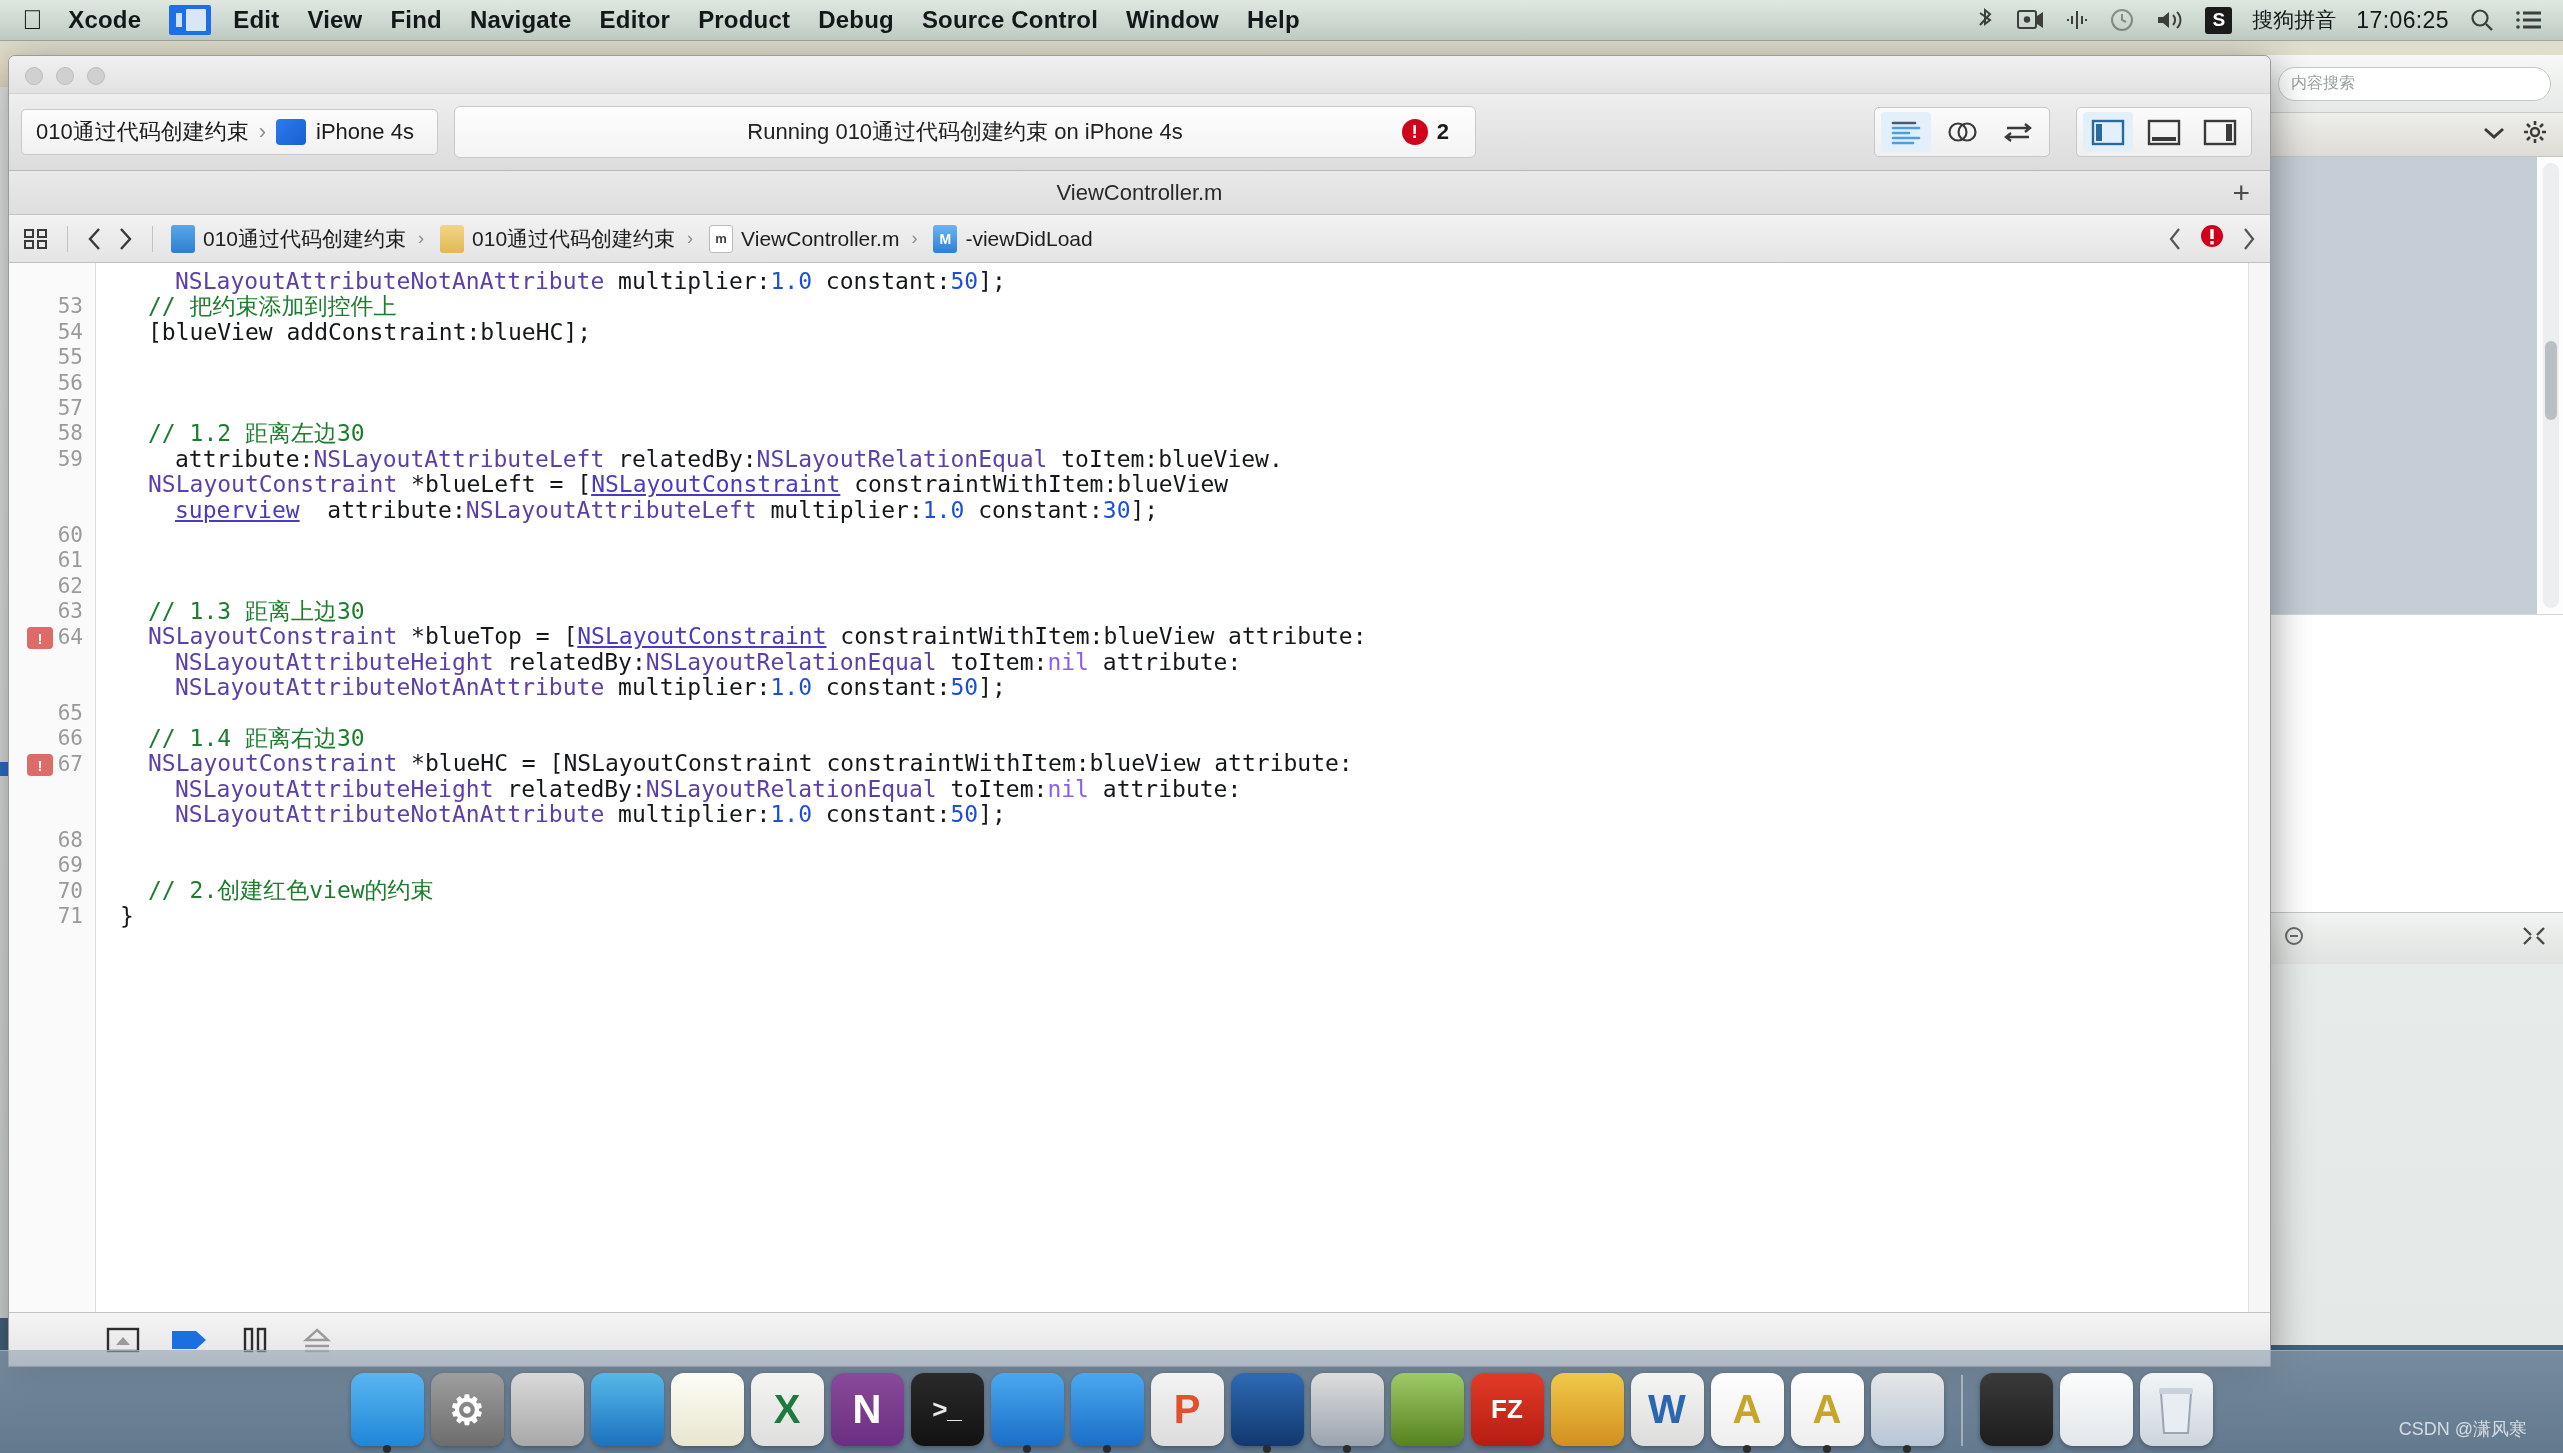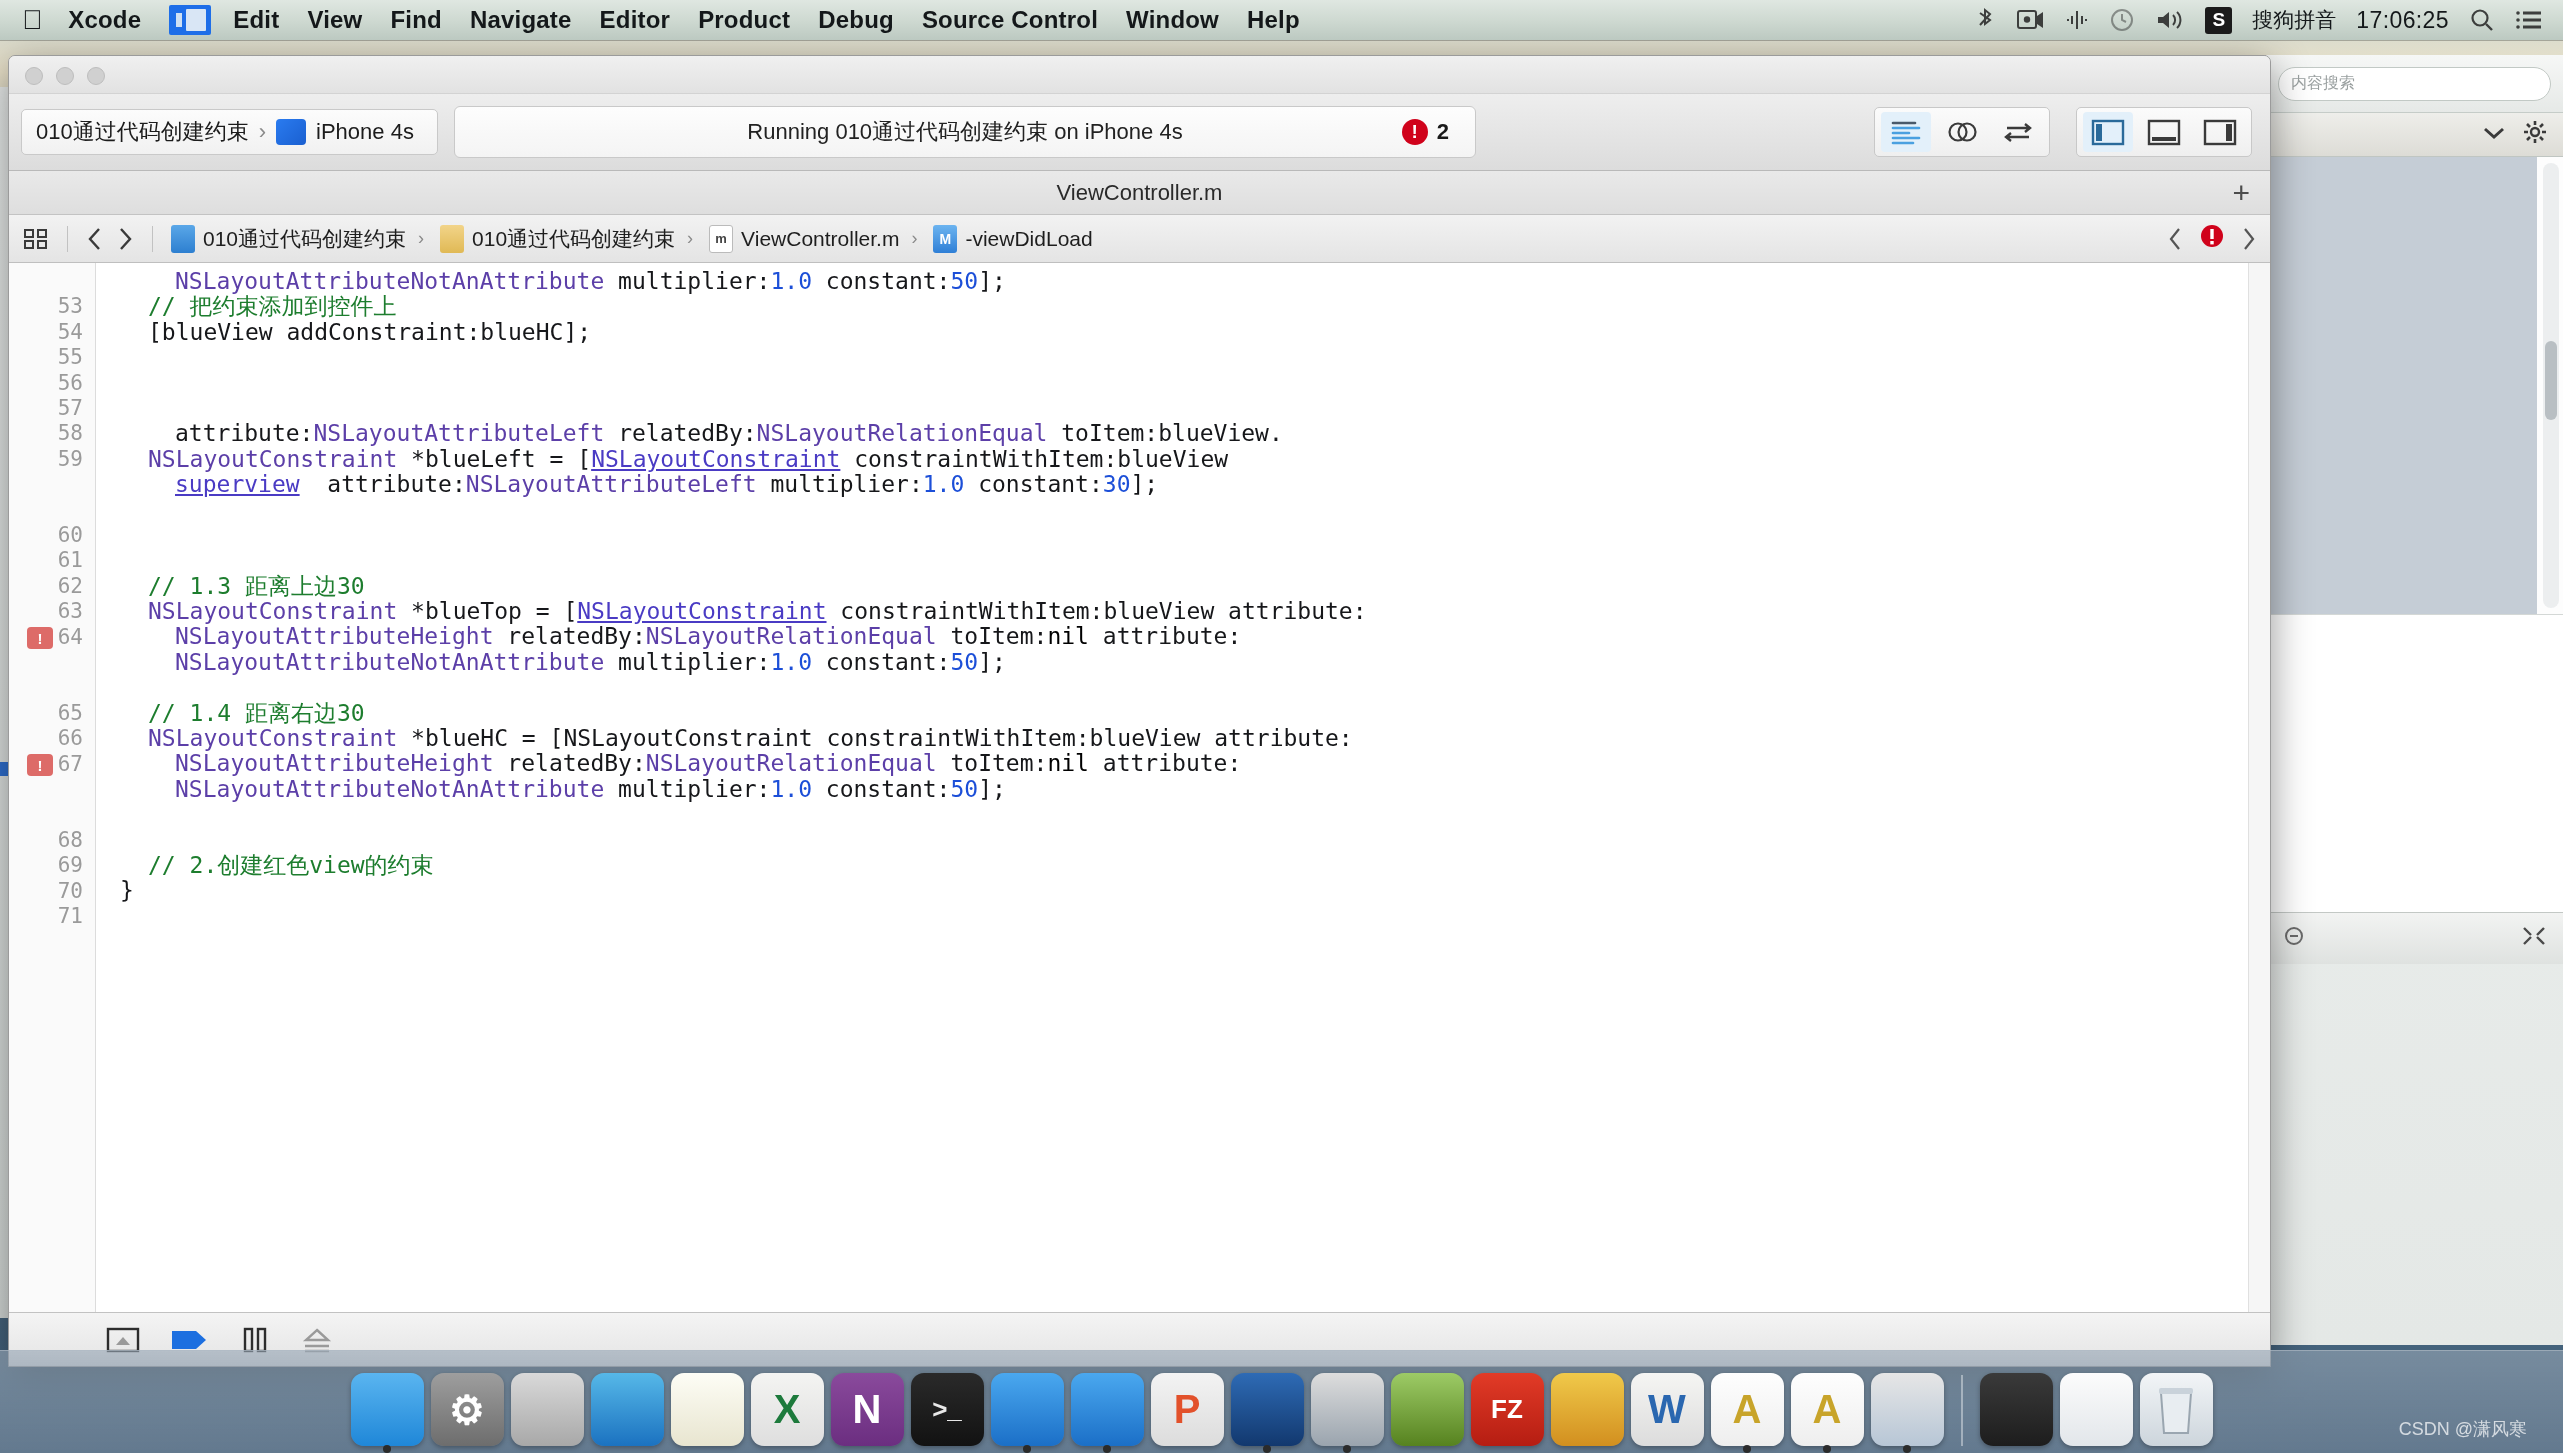--- a/index.html
+++ b/index.html
@@ -250,21 +250,21 @@
     background: #d9534f; border-radius: 4px; opacity: .85;
     display: flex; align-items: center; justify-content: center;
     color: #fff; font-size: 15px; font-weight: bold;
   }
   
   .c-com  { color: #1d7d2e; }
   .c-type { color: #5c3fa8; }
   .c-plain{ color: #16171a; }
   .c-num  { color: #1c4fd8; }
   .c-link { color: #4a3bc4; text-decoration: underline; }
-  .c-nil  { color: #000000; }
+  .c-nil  { color: #8b5cf6; }
 
   
   .code-rightrail {
     width: 22px; background: #f6f6f6; border-left: 1px solid #e0e0e0;
   }
 
   
   .xc-debugbar {
     height: 54px; background: linear-gradient(180deg,#f4f4f4,#e4e4e4);
     border-top: 1px solid #c2c2c2;
@@ -592,20 +592,21 @@
           <div class="gnum" style="top: 641px;">71</div>
         </div>
       <div class="codepane">
         <div class="rows" id="rows">
             <div class="row" style="padding-left: 79px;"><span class="c-type">NSLayoutAttributeNotAnAttribute </span><span class="c-plain">multiplier:</span><span class="c-num">1.0</span><span class="c-plain"> constant:</span><span class="c-num">50</span><span class="c-plain">];</span></div>
             <div class="row" style="padding-left: 52px;"><span class="c-com">// 把约束添加到控件上</span></div>
             <div class="row" style="padding-left: 52px;"><span class="c-plain">[blueView addConstraint:blueHC];</span></div>
             <div class="row" style="padding-left: 24px;"> </div>
             <div class="row" style="padding-left: 24px;"> </div>
             <div class="row" style="padding-left: 24px;"> </div>
+            <div class="row" style="padding-left: 52px;"><span class="c-com">// 1.2 距离左边30</span></div>
             <div class="row" style="padding-left: 79px;"><span class="c-plain">attribute:</span><span class="c-type">NSLayoutAttributeLeft</span><span class="c-plain"> relatedBy:</span><span class="c-type">NSLayoutRelationEqual</span><span class="c-plain"> toItem:blueView.</span></div>
             <div class="row" style="padding-left: 52px;"><span class="c-type">NSLayoutConstraint</span><span class="c-plain"> *blueLeft = [</span><span class="c-link">NSLayoutConstraint</span><span class="c-plain"> constraintWithItem:blueView</span></div>
             <div class="row" style="padding-left: 79px;"><span class="c-link">superview</span><span class="c-plain">  attribute:</span><span class="c-type">NSLayoutAttributeLeft</span><span class="c-plain"> multiplier:</span><span class="c-num">1.0</span><span class="c-plain"> constant:</span><span class="c-num">30</span><span class="c-plain">];</span></div>
             <div class="row" style="padding-left: 24px;"> </div>
             <div class="row" style="padding-left: 24px;"> </div>
             <div class="row" style="padding-left: 24px;"> </div>
             <div class="row" style="padding-left: 52px;"><span class="c-com">// 1.3 距离上边30</span></div>
             <div class="row" style="padding-left: 52px;"><span class="c-type">NSLayoutConstraint</span><span class="c-plain"> *blueTop = [</span><span class="c-link">NSLayoutConstraint</span><span class="c-plain"> constraintWithItem:blueView attribute:</span></div>
             <div class="row" style="padding-left: 79px;"><span class="c-type">NSLayoutAttributeHeight</span><span class="c-plain"> relatedBy:</span><span class="c-type">NSLayoutRelationEqual</span><span class="c-plain"> toItem:</span><span class="c-nil">nil</span><span class="c-plain"> attribute:</span></div>
             <div class="row" style="padding-left: 79px;"><span class="c-type">NSLayoutAttributeNotAnAttribute</span><span class="c-plain"> multiplier:</span><span class="c-num">1.0</span><span class="c-plain"> constant:</span><span class="c-num">50</span><span class="c-plain">];</span></div>

